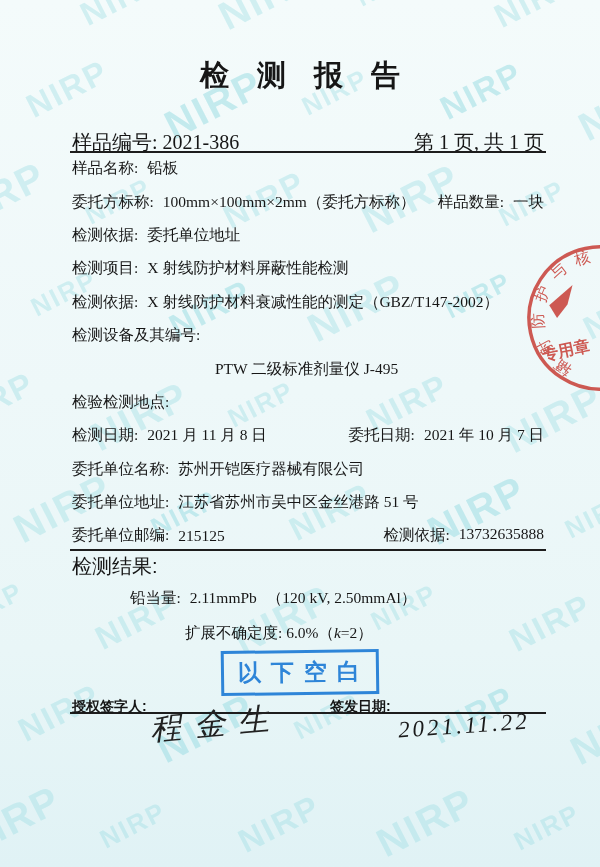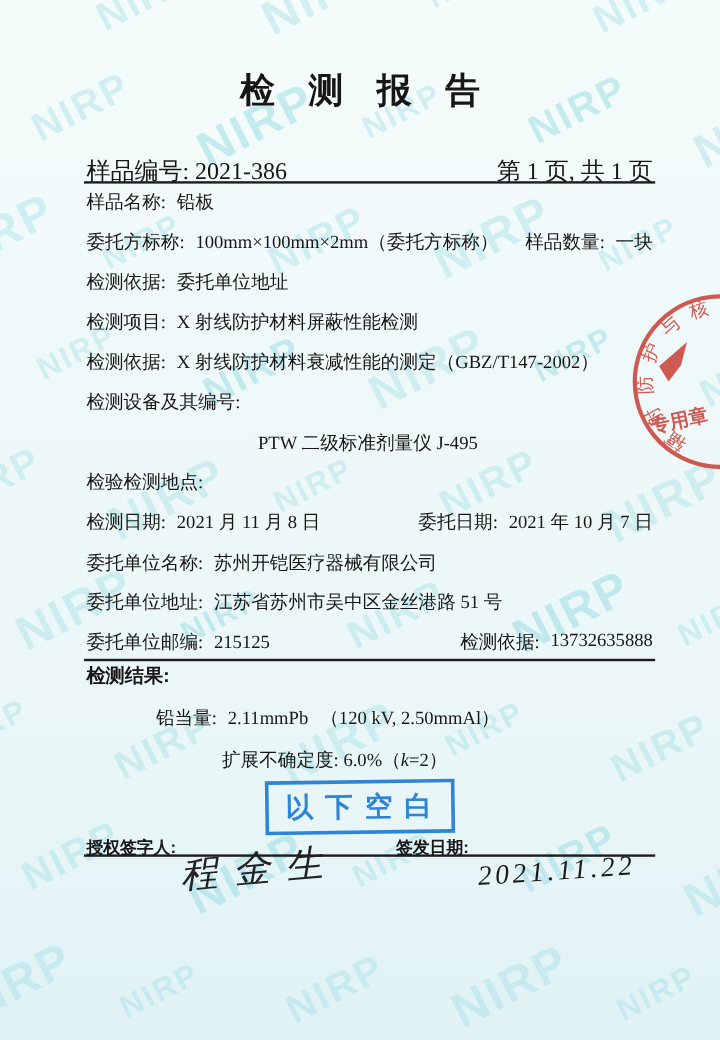--- a/index.html
+++ b/index.html
@@ -21,21 +21,21 @@
   .rule{position:absolute;left:70px;right:54px;background:#1d1d1d;}
   .rule1{top:151px;height:2px;}
   .rule2{top:549px;height:2px;}
   .rule3{top:712px;height:1.5px;}
   .rows{position:absolute;left:72px;right:56px;top:152px;}
   .row{height:33.4px;display:flex;align-items:center;font-size:15.5px;white-space:nowrap;}
   .row .lab{margin-right:9px;}
   .row .pair2{margin-left:auto;display:flex;}
   .row .pair2 .lab{margin-right:9px;}
   .row.cont{padding-left:143px;}
-  .res-head{position:absolute;left:72px;top:553px;font-size:16px;font-weight:700;
+  .res-head{position:absolute;left:72px;top:553px;font-size:20px;font-weight:400;
             font-family:"Liberation Sans","DejaVu Sans",sans-serif;}
   .res1{position:absolute;left:130px;top:588px;font-size:15.5px;}
   .res1 .v{margin:0 10px 0 9px;}
   .res2{position:absolute;left:185px;top:623px;font-size:15.5px;}
   .res2 .k{font-style:italic;}
   .blank-stamp{position:absolute;left:50%;top:650px;transform:translateX(-50%) rotate(-0.8deg);
     border:3.5px solid #2e85d8;color:#2e85d8;font-size:23px;font-weight:700;
     letter-spacing:10px;padding:4px 6px 4px 14px;white-space:nowrap;}
   .sign-label,.issue-label{position:absolute;font-size:14px;font-weight:700;
     font-family:"Liberation Sans","DejaVu Sans",sans-serif;top:698px;}

